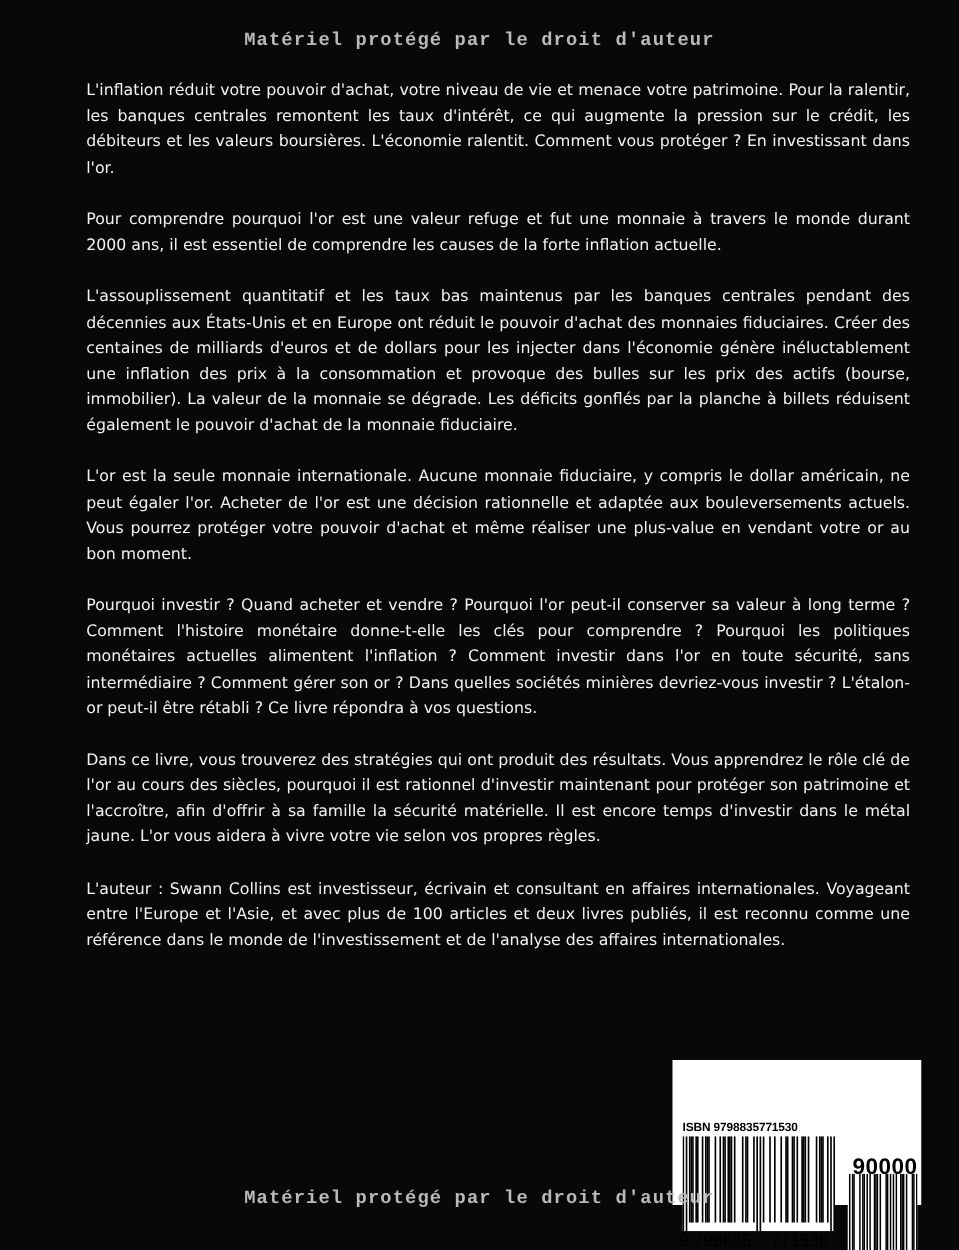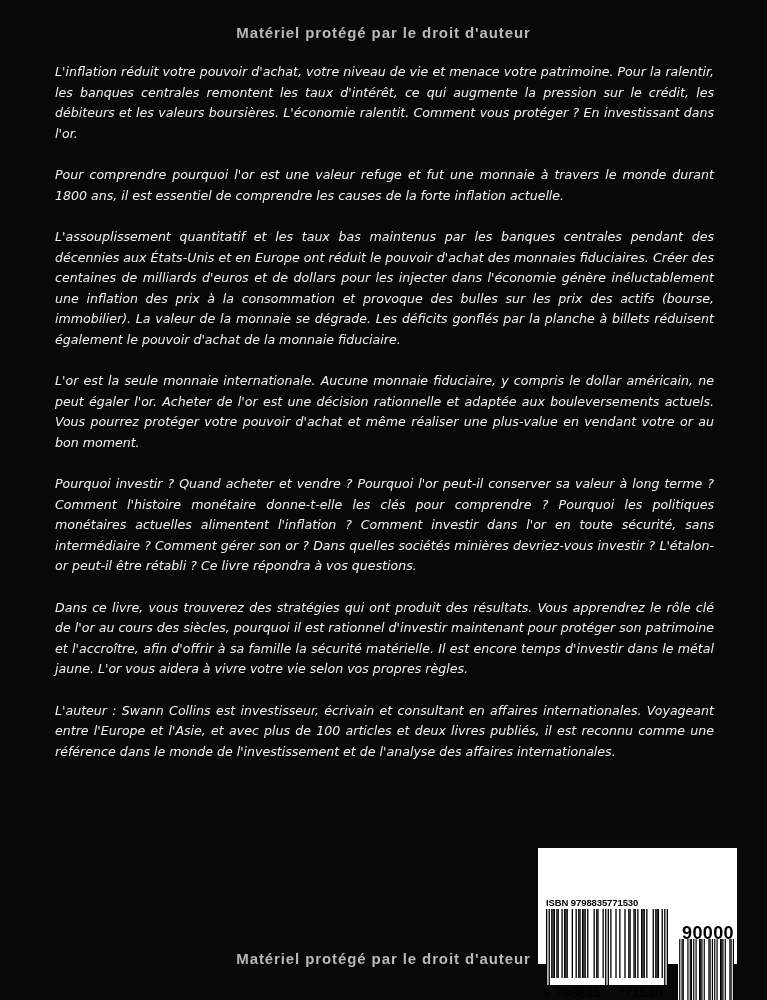--- a/index.html
+++ b/index.html
@@ -18,36 +18,35 @@
     -webkit-font-smoothing: antialiased;
   }
 
   
   .watermark {
     position: absolute;
     left: 0;
     width: 767px;
     text-align: center;
     color: #b9b9b9;
-    font-family: Liberation Sans, sans-serif;
+    font-family: Liberation Mono, monospace;
     font-size: 15px;
     font-weight: 700;
     letter-spacing: 0.9px;
     white-space: nowrap;
   }
   .watermark-top { top: 24px; }
   .watermark-bottom { top: 950px; }
 
   
   .copy {
     position: absolute;
-    left: 55px;
+    left: 69px;
     top: 62px;
     width: 659px;
-    font-style: italic;
   }
   .copy p {
     margin: 0 0 21px 0;
     color: #f2f2f2;
     font-family: "DejaVu Sans", sans-serif;
     font-size: 12.6px;
     line-height: 20.5px;
     text-align: justify;
     text-justify: inter-word;
     hyphens: none;
@@ -128,21 +127,21 @@
 </style>
 </head>
 <body>
 
 <div class="page">
 
   <div class="watermark watermark-top">Matériel protégé par le droit d'auteur</div>
 
   <div class="copy">
     <p>L'inflation réduit votre pouvoir d'achat, votre niveau de vie et menace votre patrimoine. Pour la ralentir, les banques centrales remontent les taux d'intérêt, ce qui augmente la pression sur le crédit, les débiteurs et les valeurs boursières. L'économie ralentit. Comment vous protéger ? En investissant dans l'or.</p>
-    <p>Pour comprendre pourquoi l'or est une valeur refuge et fut une monnaie à travers le monde durant 1800 ans, il est essentiel de comprendre les causes de la forte inflation actuelle.</p>
+    <p>Pour comprendre pourquoi l'or est une valeur refuge et fut une monnaie à travers le monde durant 2000 ans, il est essentiel de comprendre les causes de la forte inflation actuelle.</p>
     <p>L'assouplissement quantitatif et les taux bas maintenus par les banques centrales pendant des décennies aux États-Unis et en Europe ont réduit le pouvoir d'achat des monnaies fiduciaires. Créer des centaines de milliards d'euros et de dollars pour les injecter dans l'économie génère inéluctablement une inflation des prix à la consommation et provoque des bulles sur les prix des actifs (bourse, immobilier). La valeur de la monnaie se dégrade. Les déficits gonflés par la planche à billets réduisent également le pouvoir d'achat de la monnaie fiduciaire.</p>
     <p>L'or est la seule monnaie internationale. Aucune monnaie fiduciaire, y compris le dollar américain, ne peut égaler l'or. Acheter de l'or est une décision rationnelle et adaptée aux bouleversements actuels. Vous pourrez protéger votre pouvoir d'achat et même réaliser une plus-value en vendant votre or au bon moment.</p>
     <p>Pourquoi investir ? Quand acheter et vendre ? Pourquoi l'or peut-il conserver sa valeur à long terme ? Comment l'histoire monétaire donne-t-elle les clés pour comprendre ? Pourquoi les politiques monétaires actuelles alimentent l'inflation ? Comment investir dans l'or en toute sécurité, sans intermédiaire ? Comment gérer son or ? Dans quelles sociétés minières devriez-vous investir ? L'étalon-or peut-il être rétabli ? Ce livre répondra à vos questions.</p>
     <p>Dans ce livre, vous trouverez des stratégies qui ont produit des résultats. Vous apprendrez le rôle clé de l'or au cours des siècles, pourquoi il est rationnel d'investir maintenant pour protéger son patrimoine et l'accroître, afin d'offrir à sa famille la sécurité matérielle. Il est encore temps d'investir dans le métal jaune. L'or vous aidera à vivre votre vie selon vos propres règles.</p>
     <p>L'auteur : Swann Collins est investisseur, écrivain et consultant en affaires internationales. Voyageant entre l'Europe et l'Asie, et avec plus de 100 articles et deux livres publiés, il est reconnu comme une référence dans le monde de l'investissement et de l'analyse des affaires internationales.</p>
   </div>
 
   <div class="barcode-box">
     <div class="isbn-text">ISBN 9798835771530</div>
 

